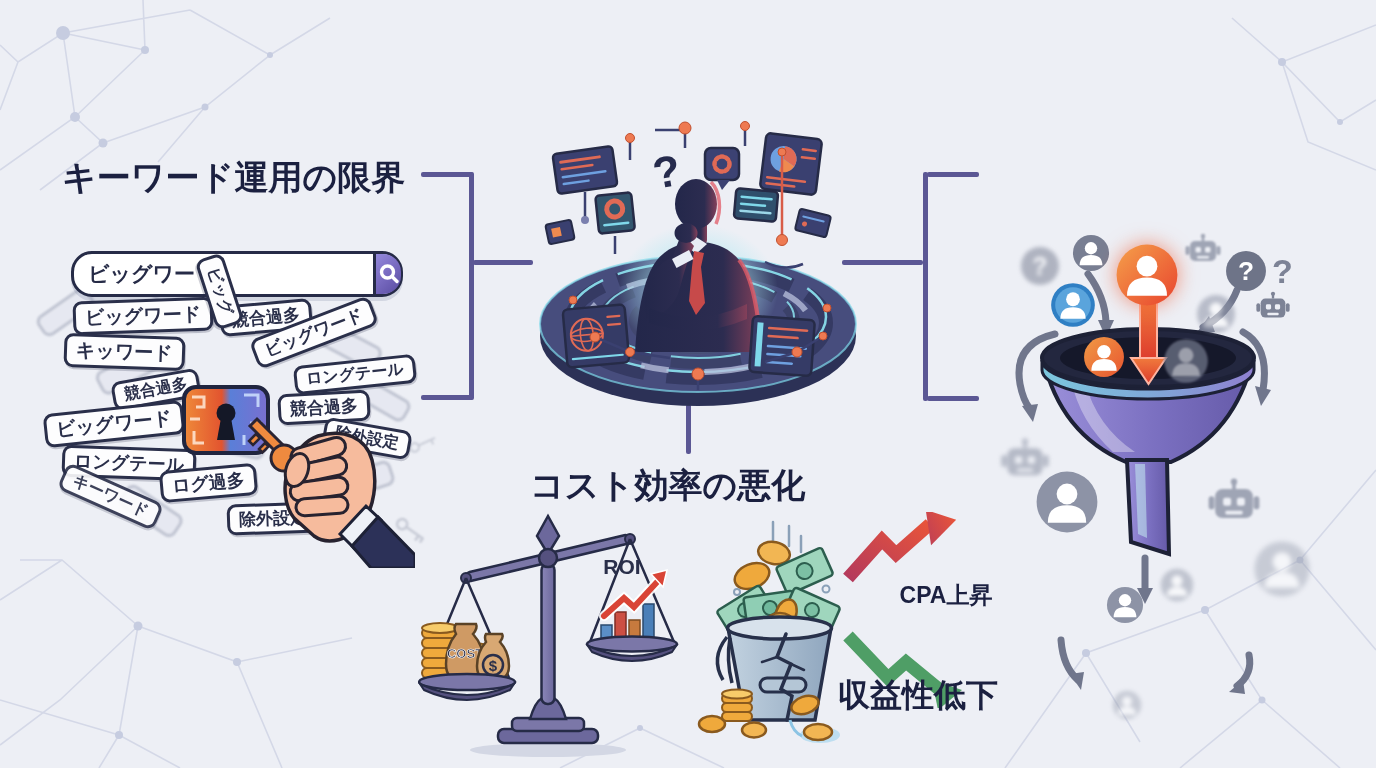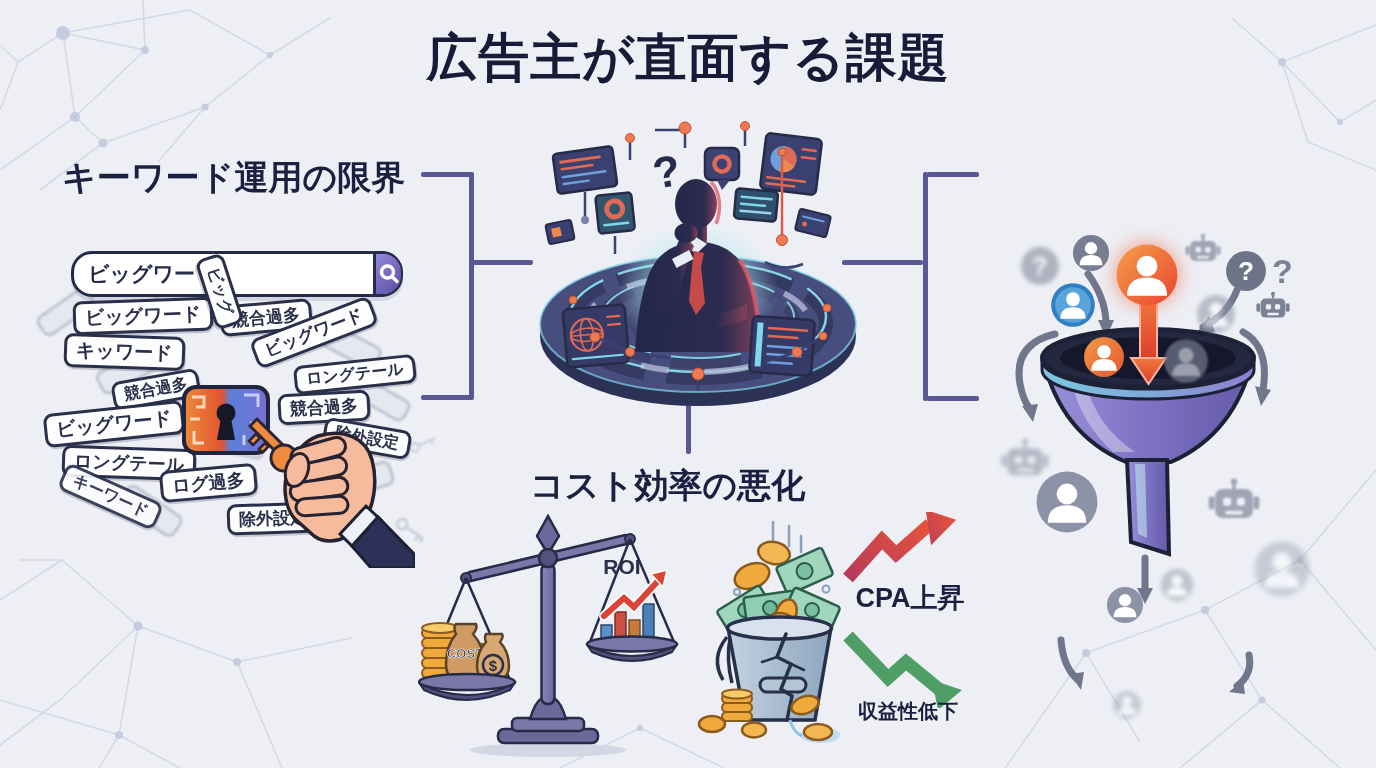--- a/index.html
+++ b/index.html
@@ -65,21 +65,20 @@
         <circle cx="119" cy="735" r="4"></circle>
         <circle cx="237" cy="662" r="4"></circle>
       <circle cx="1300" cy="560" r="3.5"></circle>
         <circle cx="1205" cy="610" r="4"></circle>
         <circle cx="1086" cy="653" r="4"></circle>
       <circle cx="1262" cy="700" r="3.5"></circle>
         <circle cx="640" cy="728" r="3"></circle>
     </g>
   </svg>
 
-  <div class="main-title">広告主が直面する課題</div>
   <div class="sec-head head-left">キーワード運用の限界</div>
   <div class="sec-head head-bottom">コスト効率の悪化</div>
 
   <div class="conn" style="left:421px;top:172px;width:52px;height:4.5px"></div>
   <div class="conn" style="left:469px;top:172px;width:4.5px;height:228px"></div>
   <div class="conn" style="left:421px;top:395px;width:52px;height:4.5px"></div>
   <div class="conn" style="left:473px;top:260px;width:60px;height:4.5px"></div>
   <div class="conn" style="left:842px;top:260px;width:81px;height:4.5px"></div>
   <div class="conn" style="left:923px;top:172px;width:4.5px;height:229px"></div>
   <div class="conn" style="left:927px;top:172px;width:52px;height:4.5px"></div>
@@ -677,21 +676,21 @@
   <svg class="abs" style="left:840px;top:512px;z-index:4" width="132" height="72" viewBox="0 0 132 72">
     <defs>
         <linearGradient id="cpag" x1="0" y1="1" x2="1" y2="0">
           <stop offset="0" stop-color="#b43a5c"></stop>
           <stop offset="1" stop-color="#e8543a"></stop>
         </linearGradient>
       </defs>
     <path d="M8,66 L42,28 L56,42 L90,12" stroke="url(#cpag)" stroke-width="13" fill="none" stroke-linejoin="miter"></path>
     <path d="M80,2 L112,2 L96,34 Z" fill="url(#cpag)" transform="rotate(18 96 18)"></path>
   </svg>
-  <div class="trend-label" style="left:845px;top:580px;width:130px;font-size:27px">CPA上昇</div>
+  <div class="trend-label" style="left:881px;top:580px;width:130px;font-size:23px">CPA上昇</div>
 
   <svg class="abs" style="left:840px;top:628px;z-index:4" width="132" height="80" viewBox="0 0 132 80">
     <path d="M8,8 L48,50 L66,34 L100,62" stroke="#4f9e66" stroke-width="13" fill="none" stroke-linejoin="miter"></path>
     <path d="M92,52 L122,62 L98,82 Z" fill="#4f9e66"></path>
   </svg>
-  <div class="trend-label" style="left:838px;top:698px;width:140px;font-size:20px">収益性低下</div>
+  <div class="trend-label" style="left:838px;top:674px;width:140px;font-size:32px">収益性低下</div>
 
 </div>
 
 </body></html>

